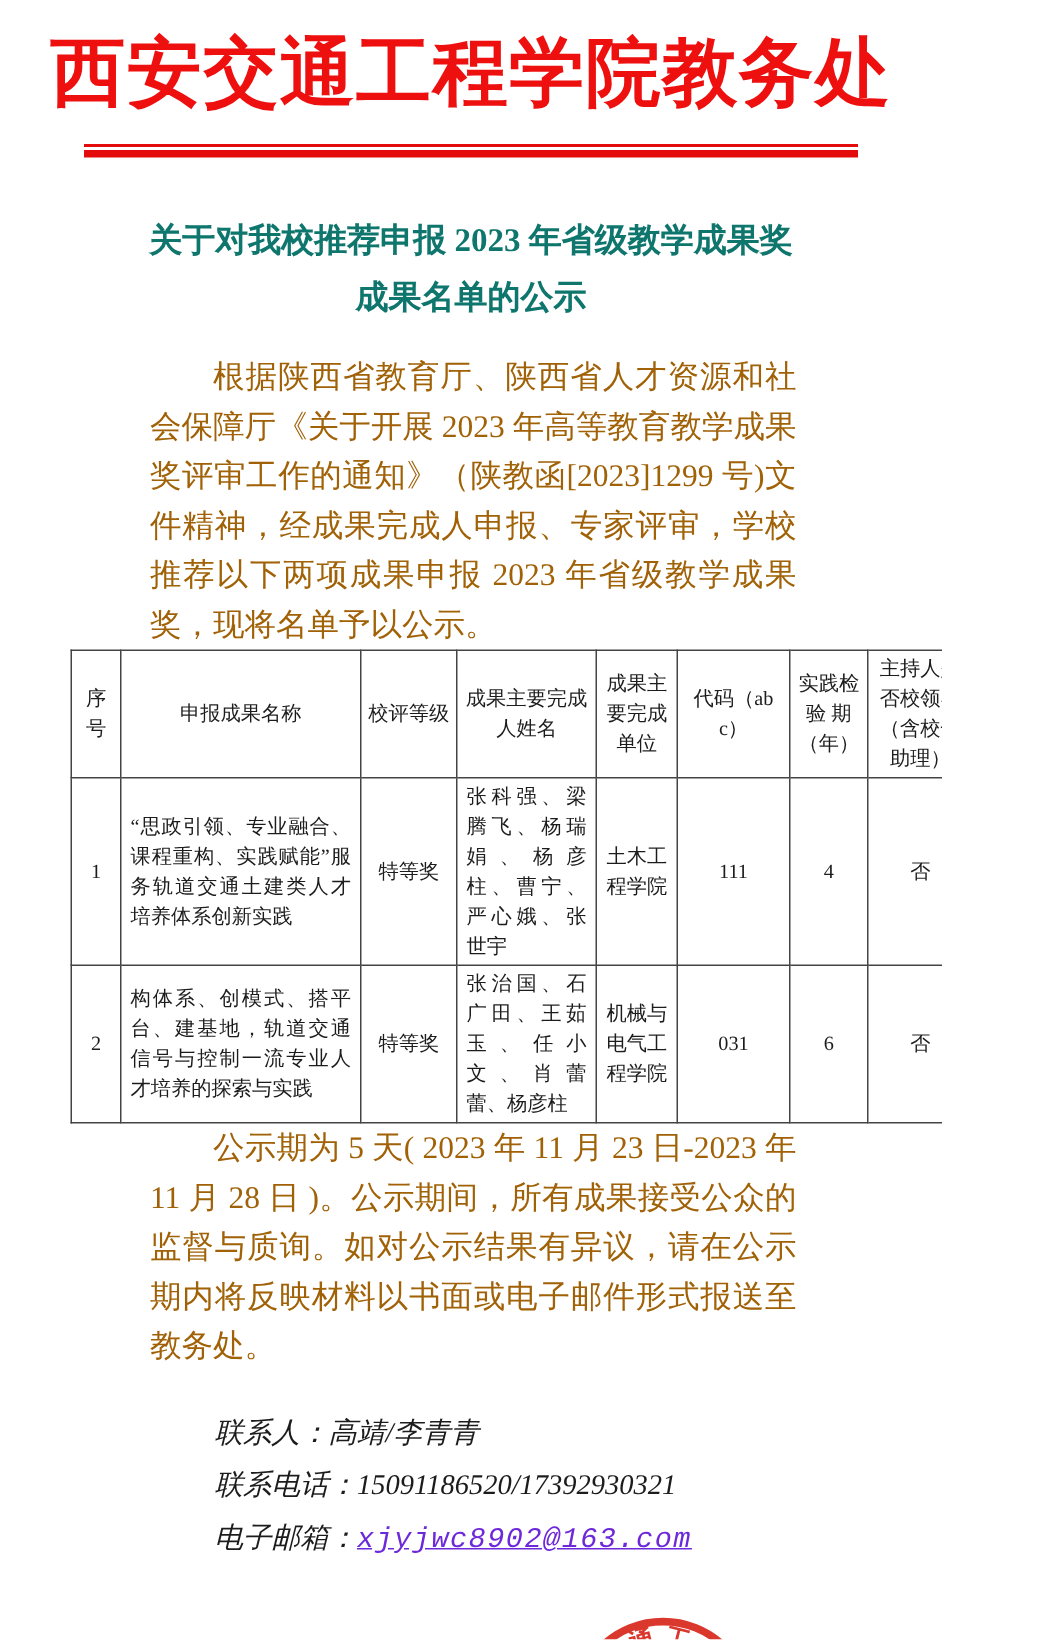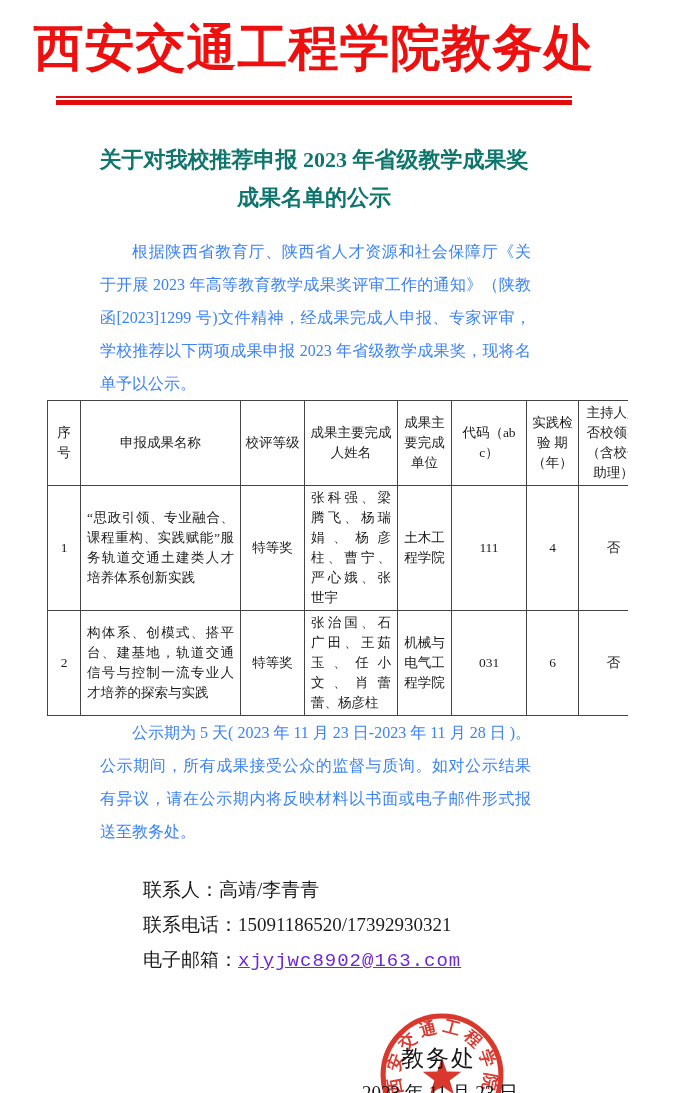--- a/index.html
+++ b/index.html
@@ -10,40 +10,40 @@
   .letterhead{
     padding-top:16px;height:64px;line-height:64px;text-align:center;
     font-size:50px;font-weight:900;color:#ee0f0f;letter-spacing:1px;white-space:nowrap;
   }
   .rule{
     margin:16px 56px 0 56px;height:2px;
     border-top:2px solid #e30b0b;border-bottom:5px solid #e30b0b;
   }
   .doc-title{margin-top:36px;text-align:center;font-weight:bold;font-size:22px;line-height:38px;color:#0f766e;}
   .body-para{
-    margin:18px 97px 0 100px;font-size:16px;line-height:33px;
-    text-align:justify;text-indent:2em;color:#3b82f6;
+    margin:18px 97px 0 100px;font-size:21px;line-height:33px;
+    text-align:justify;text-indent:2em;color:#a16207;
   }
   .body-para.second{margin-top:0;}
   table.results{
     margin-left:47px;margin-top:0;border-collapse:collapse;table-layout:fixed;width:601px;
     font-size:13.5px;color:#1c1c1c;
   }
   table.results th,table.results td{
     border:1px solid #444;padding:2px 4px;line-height:20px;vertical-align:middle;
     font-weight:normal;word-break:break-all;
   }
   table.results th{text-align:center;height:62px;}
   tr.data-row{height:82px;}
   .c-center{text-align:center;}
   .c-left{text-align:justify;padding:2px 6px !important;}
   col.w0{width:33px}col.w1{width:160px}col.w2{width:64px}col.w3{width:93px}
   col.w4{width:54px}col.w5{width:75px}col.w6{width:52px}col.w7{width:70px}
   .contact{margin:24px 0 0 143px;font-size:19px;line-height:35px;}
-  .contact-line{white-space:nowrap;}
+  .contact-line{white-space:nowrap;font-style:italic;}
   .email-link{color:#6d28d9;text-decoration:underline;font-family:"Liberation Mono","DejaVu Sans Mono",monospace;font-size:19px;letter-spacing:1px;}
   .signature{position:relative;height:199px;}
   .seal{position:absolute;left:378px;top:32px;width:128px;height:128px;opacity:.93;}
   .sig-dept{position:absolute;left:401px;top:64px;font-size:23px;letter-spacing:2px;color:#161616;z-index:3;}
   .sig-date{position:absolute;left:362px;top:101px;font-size:19px;color:#161616;z-index:3;white-space:nowrap;}
 </style>
 </head>
 <body>
 
 <div class="page">

